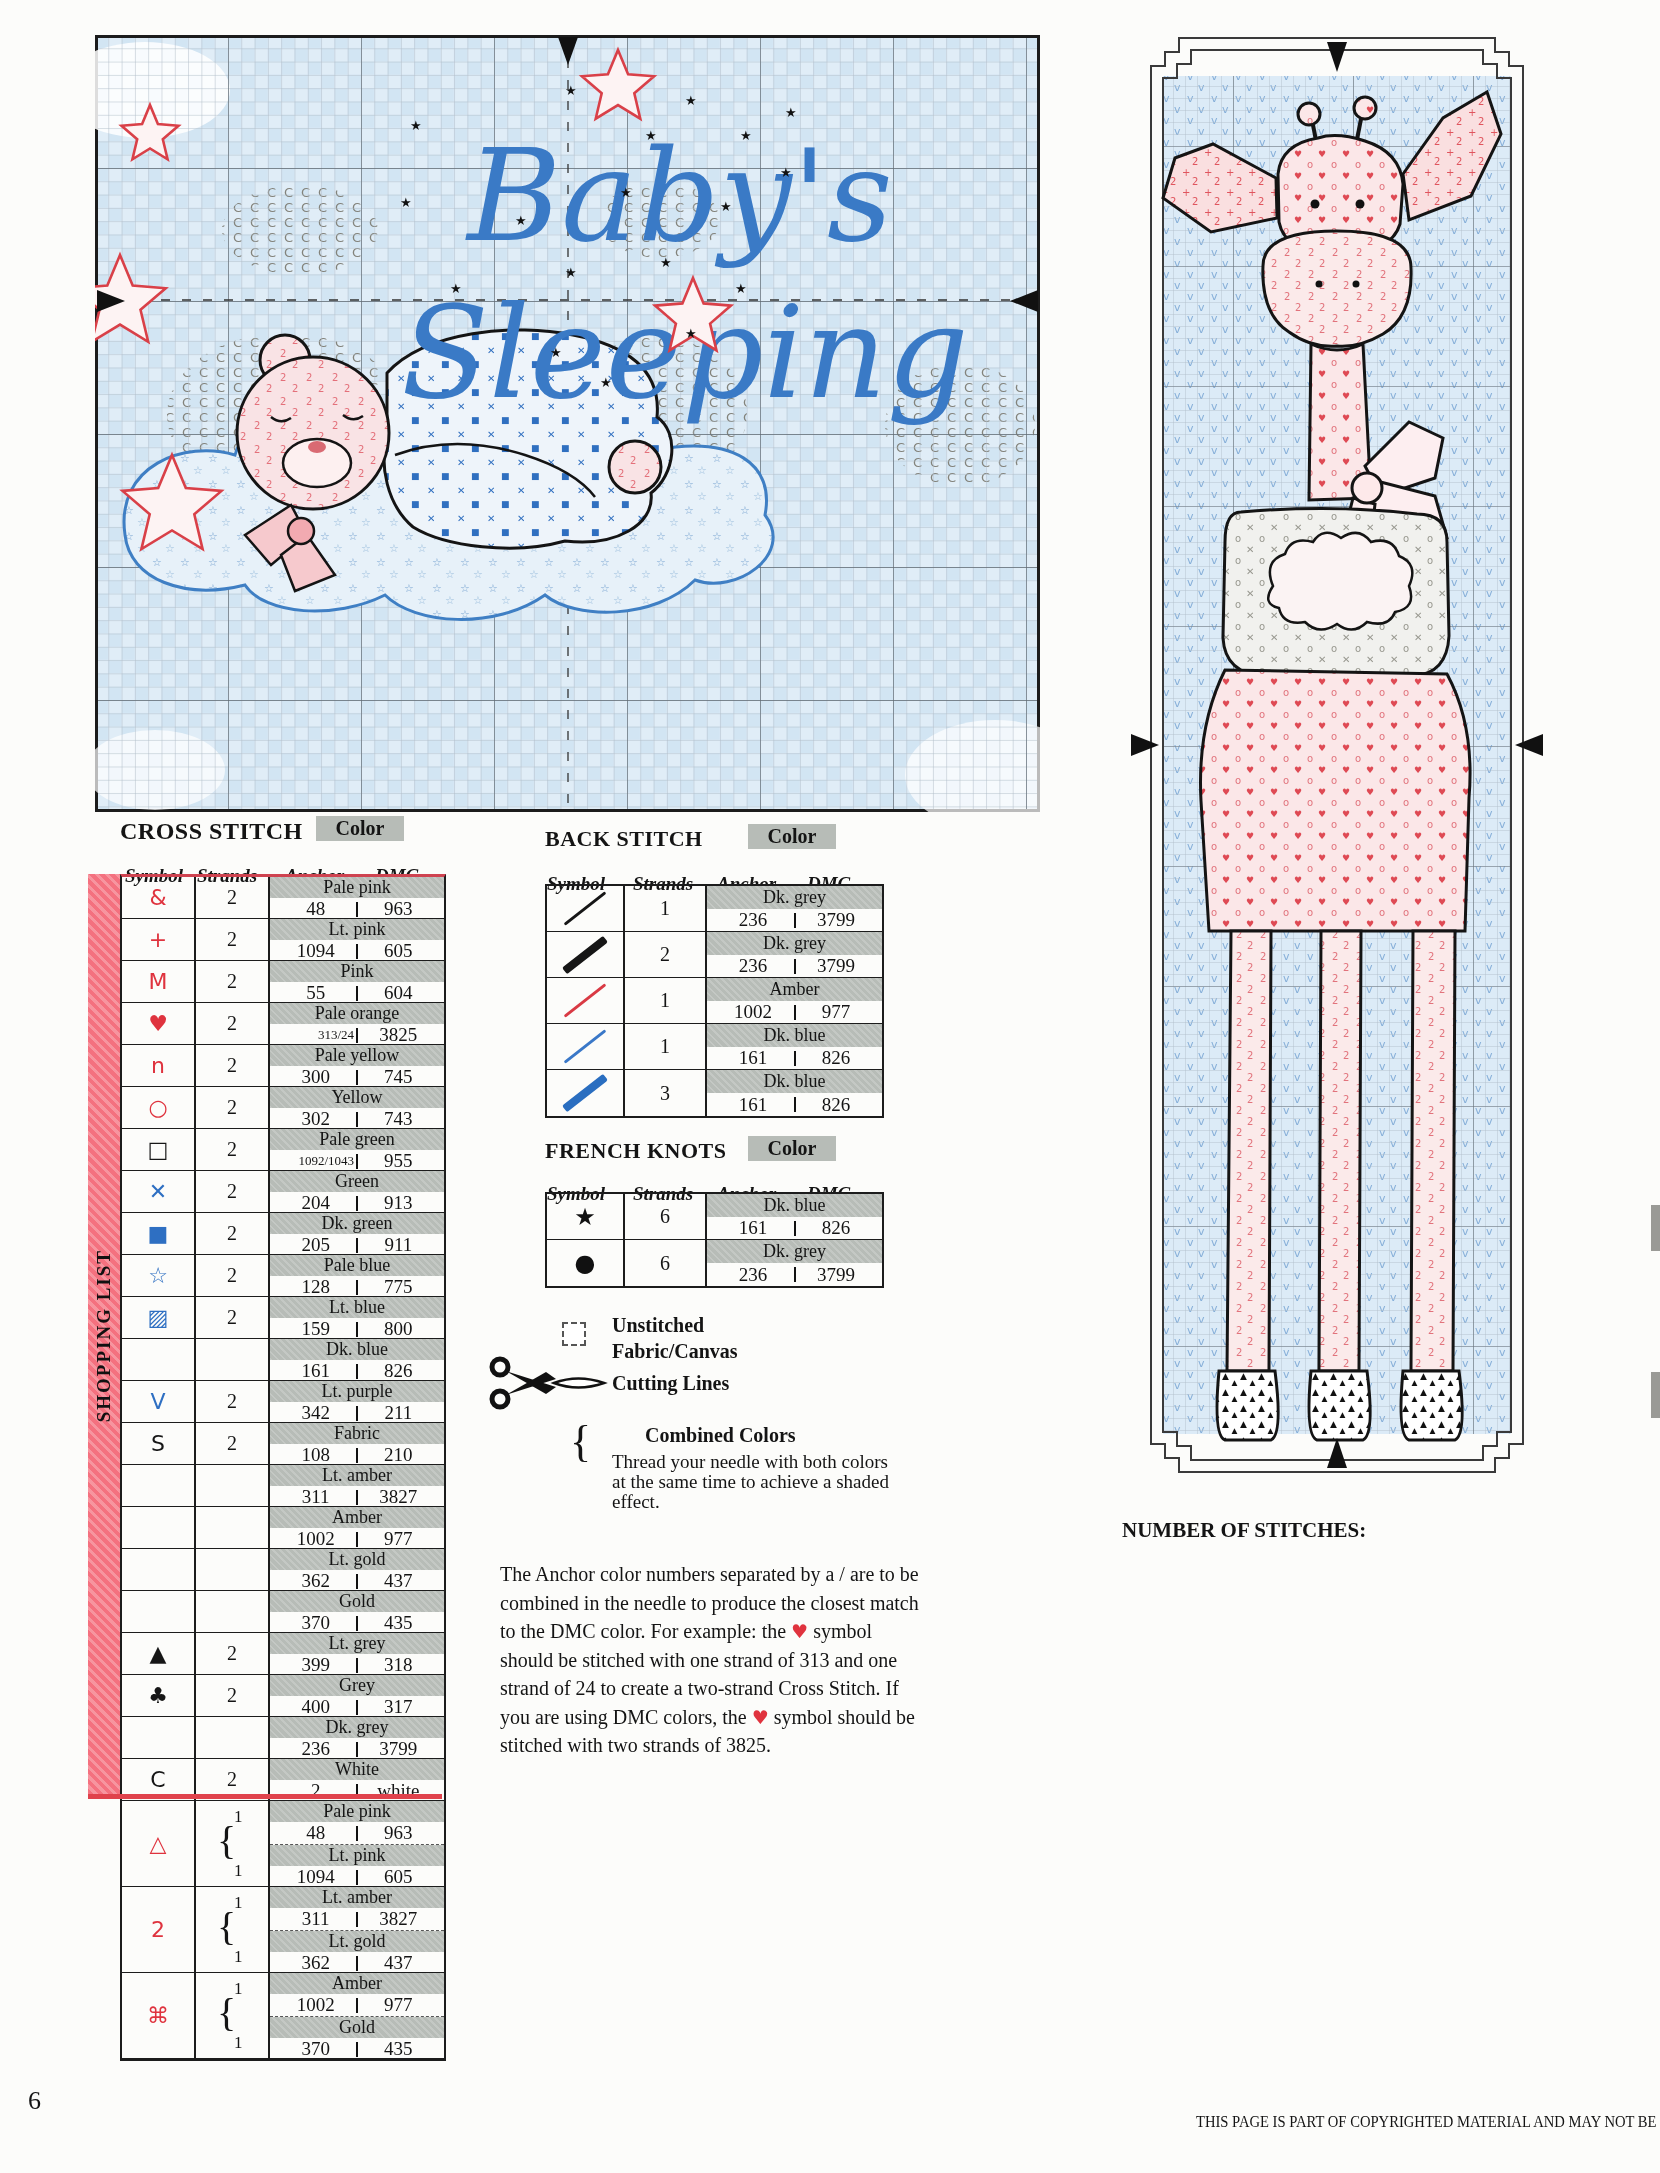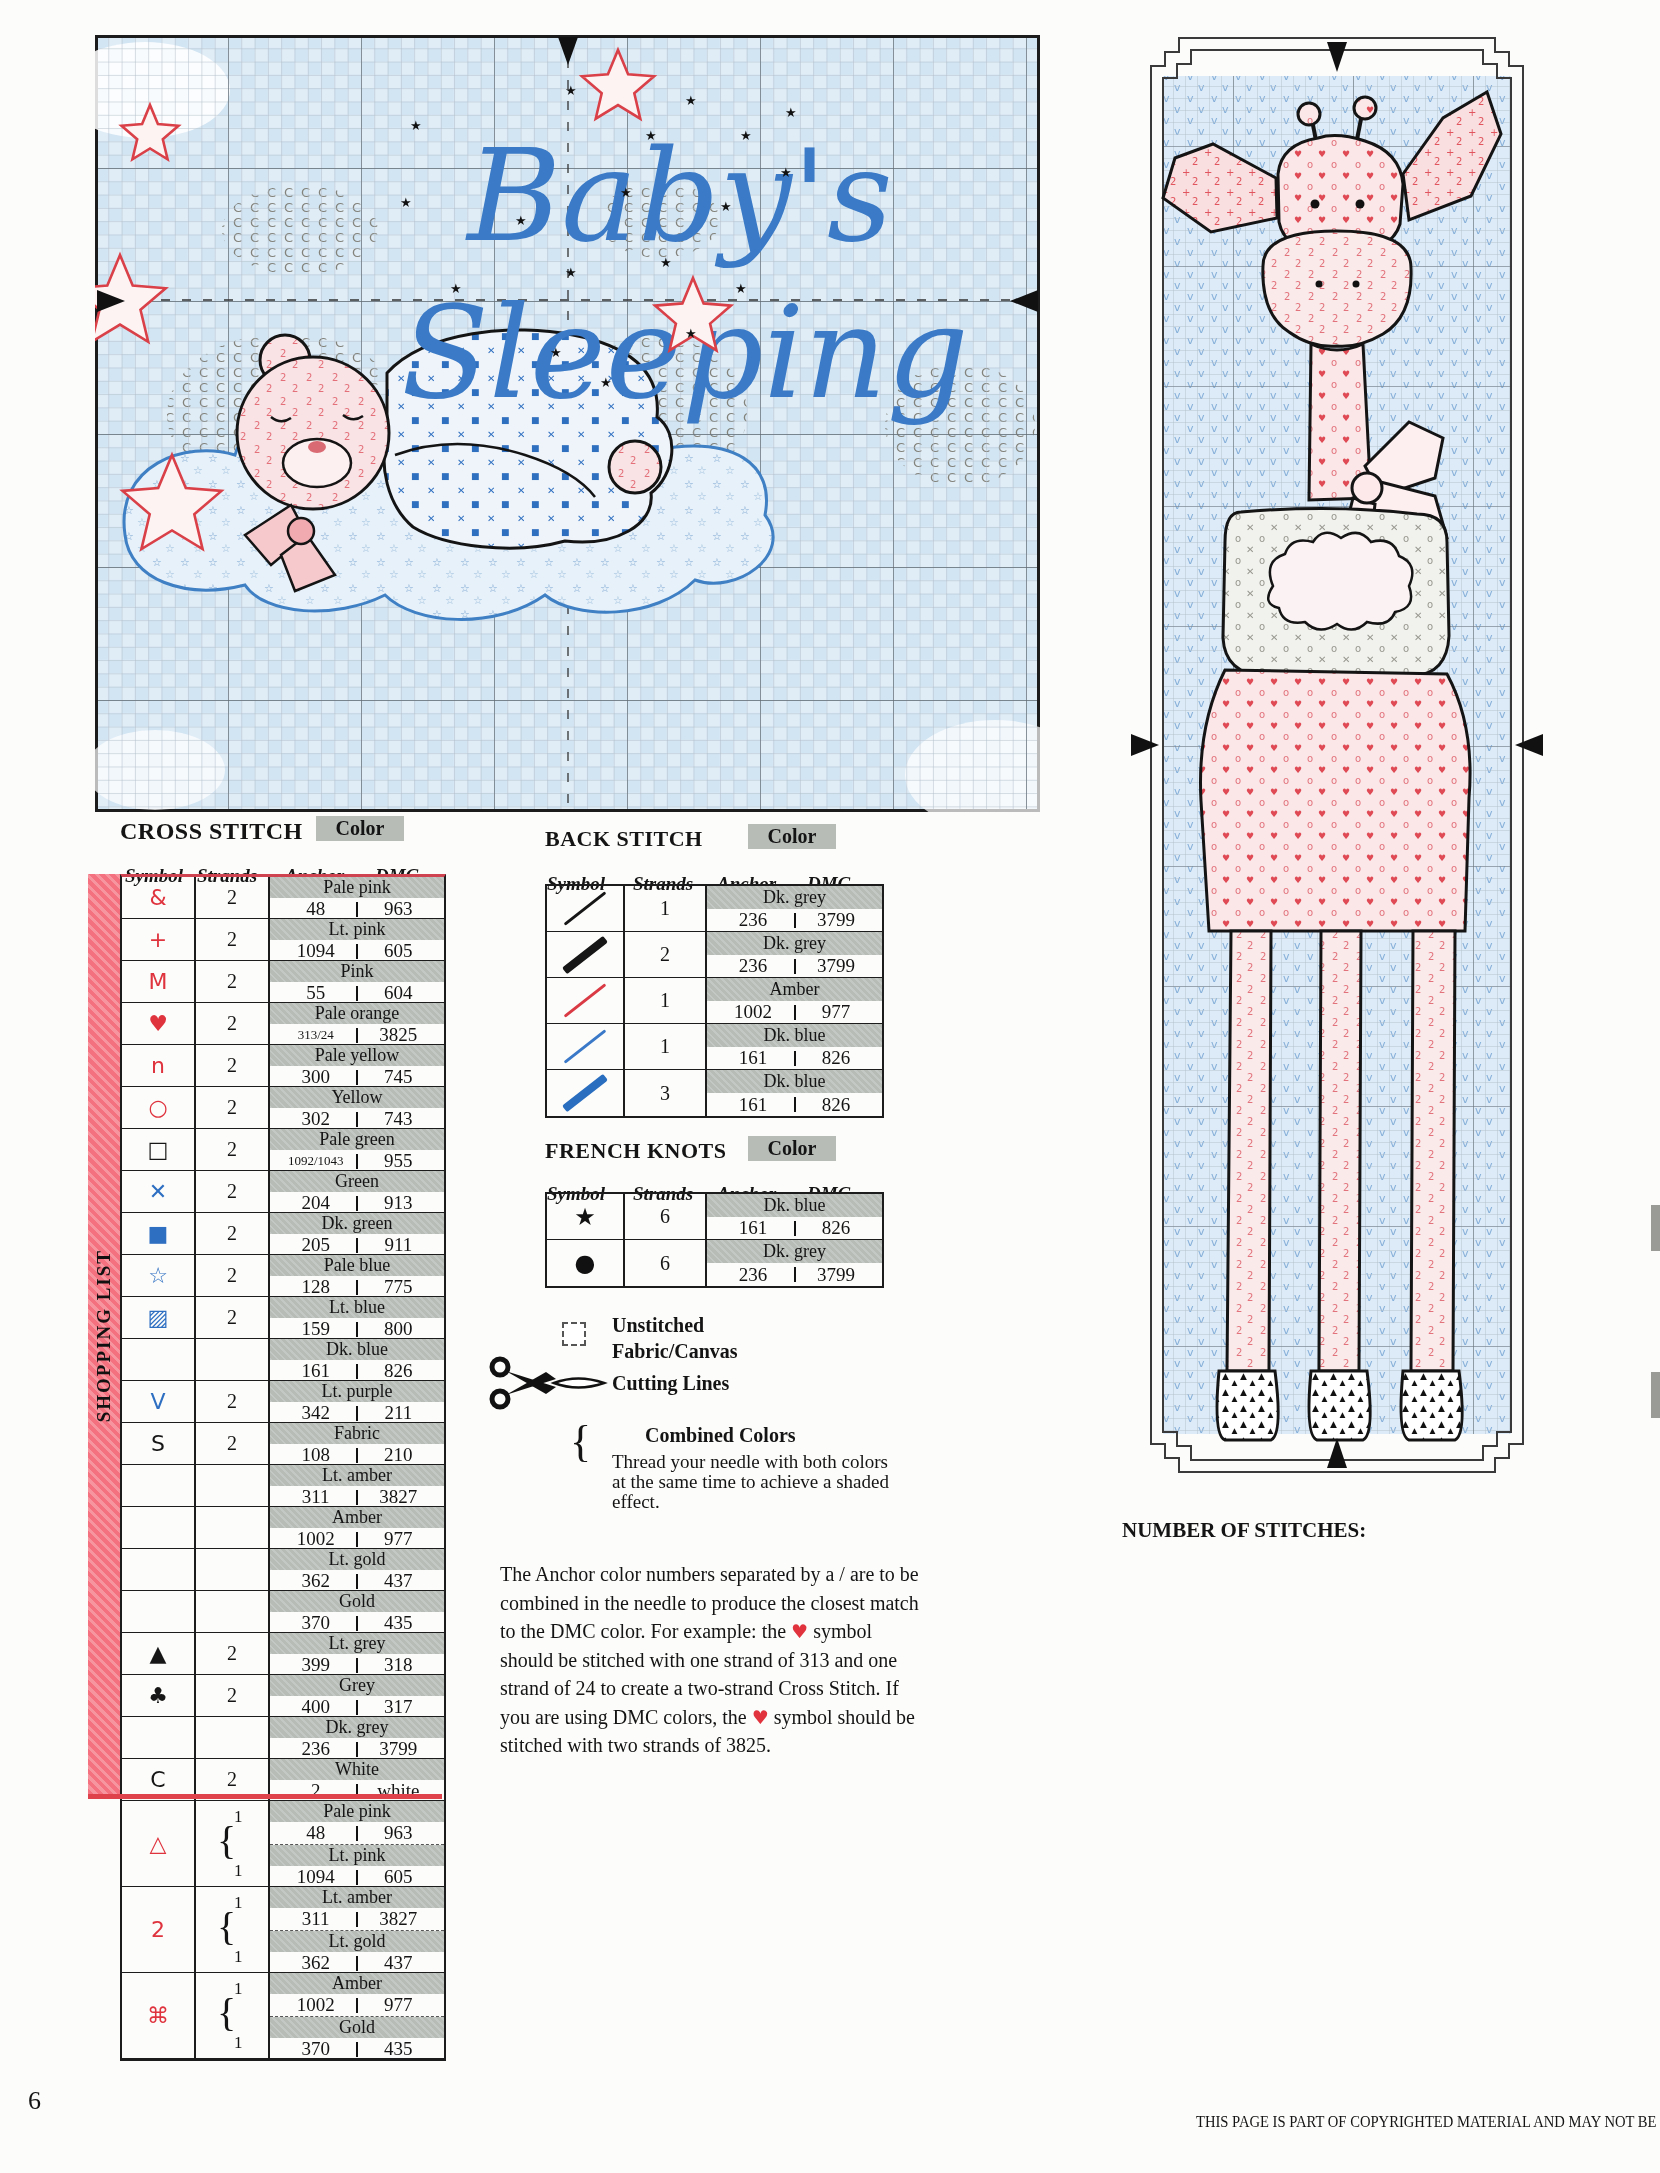--- a/index.html
+++ b/index.html
@@ -49,21 +49,21 @@
   .strand-combined .brace{position:absolute;left:0;top:12px;font-size:40px;line-height:40px;font-family:"Liberation Serif",serif;}
   .strand-combined .t1{position:absolute;left:17px;top:-2px;font-size:17px;}
   .strand-combined .b1{position:absolute;left:17px;bottom:-2px;font-size:17px;}
   .color-entry{flex:1;display:flex;flex-direction:column;}
   .color-entry + .color-entry{border-top:1px dashed #555;}
   .color-name{background:#b7bcb7;
     background-image:repeating-linear-gradient(45deg,rgba(255,255,255,.18) 0 2px,rgba(0,0,0,0) 2px 5px);
     height:21px;line-height:21px;text-align:center;font-size:18px;}
   .color-nums{flex:1;display:flex;align-items:center;justify-content:center;font-size:19px;}
   .color-nums .anchor{width:44%;text-align:center;}
-  .color-nums .anchor.c-sm{font-size:13px;}
+  .color-nums .anchor.c-sm{font-size:13px;text-align:right;}
   .color-nums .bar{width:2px;height:15px;background:#111;margin:0 2px;}
   .color-nums .dmc{width:44%;text-align:center;}
 
   
   #bs-title{left:545px;top:826px;font-size:22px;}
   #bs-colorbox{left:748px;top:824px;}
   #bs-headers{left:545px;top:856px;width:335px;height:24px;}
   #bs-headers .h-symbol{left:2px;} #bs-headers .h-strands{left:88px;}
   #bs-headers .h-anchor{left:172px;} #bs-headers .h-dmc{left:262px;}
   #bs-table{left:545px;top:884px;width:335px;border:2px solid #1c1c1c;border-top-width:2px;}

